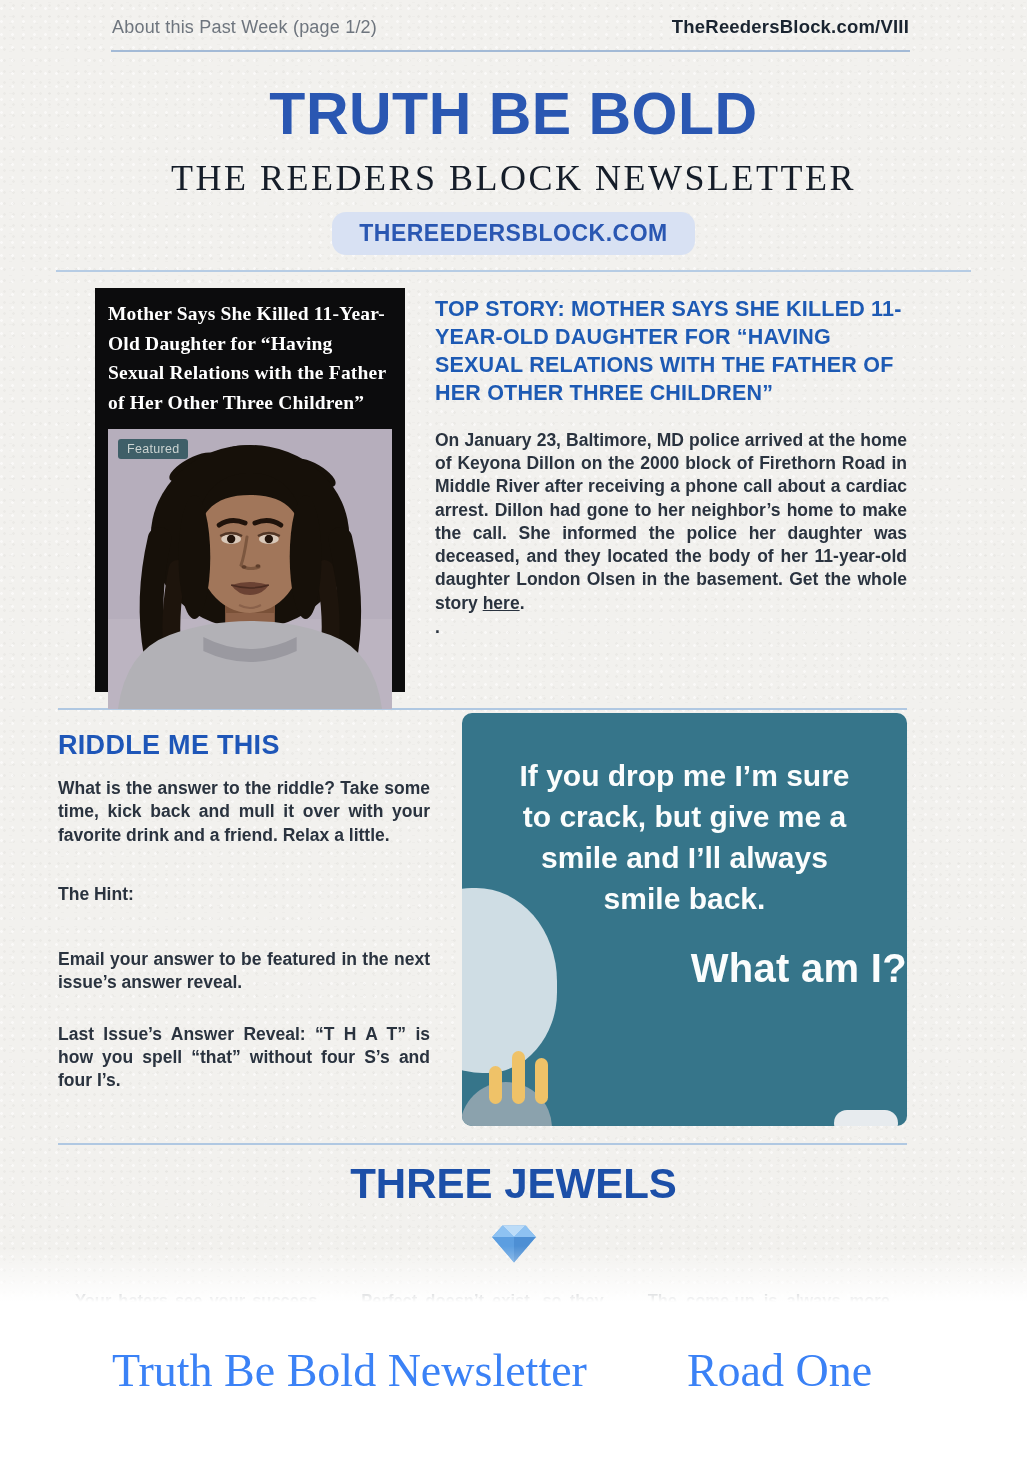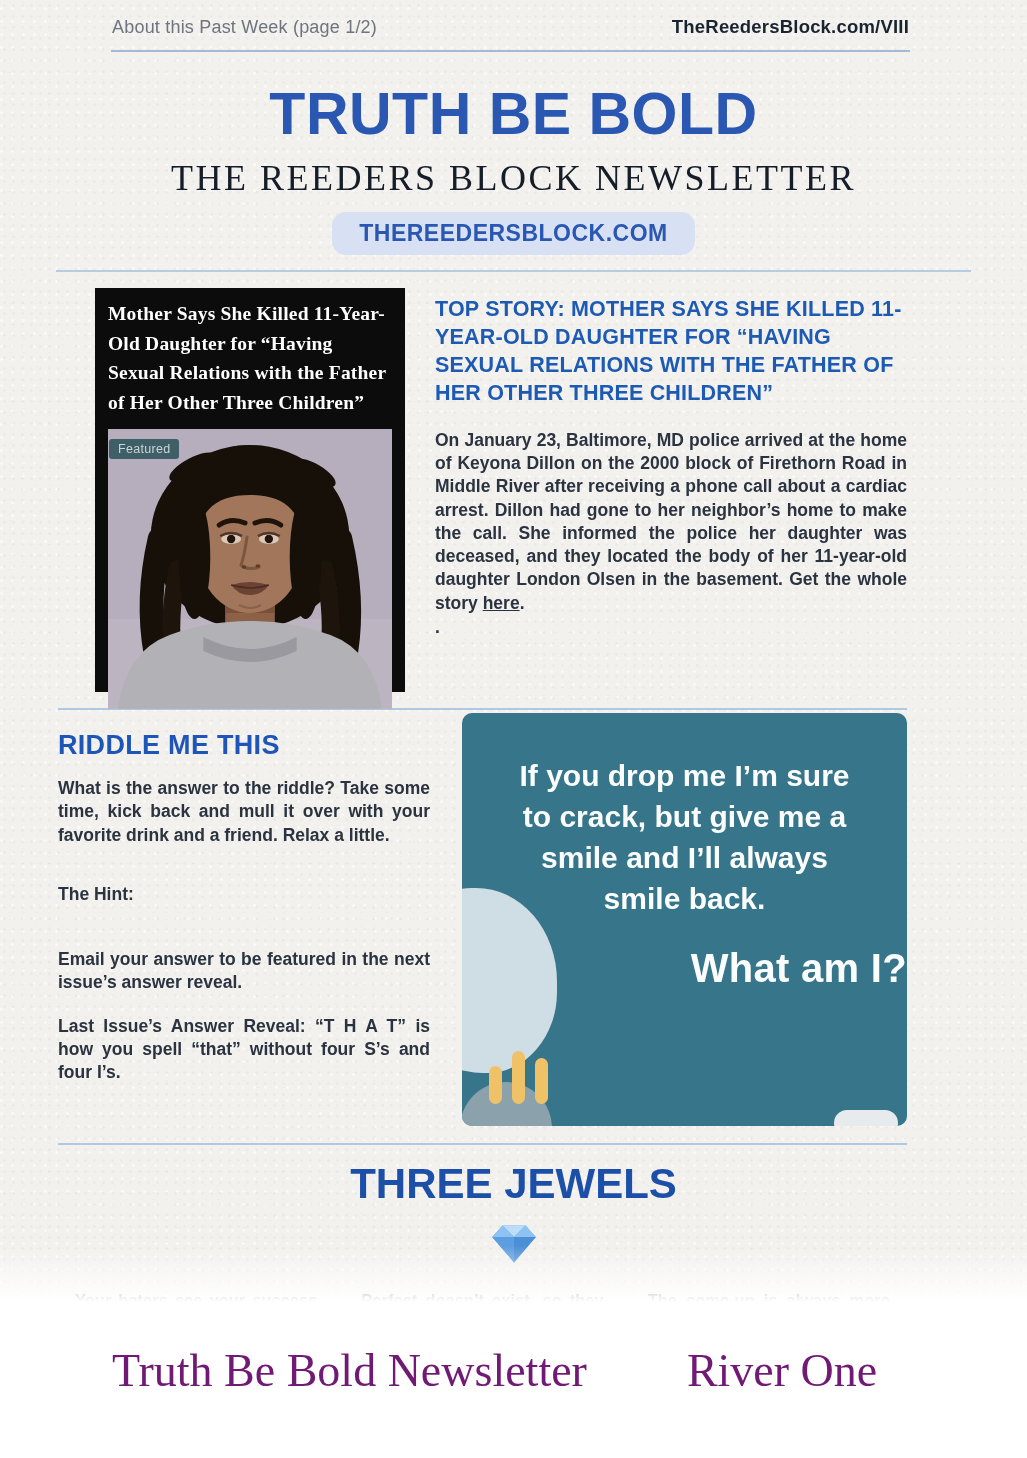--- a/index.html
+++ b/index.html
@@ -35,51 +35,51 @@
   .title { text-align:center; margin-top:28px; font-size:59px; font-weight:800; color:#2a57b2; letter-spacing:0.5px; }
   .subtitle { text-align:center; margin-top:9px; font-family:"Liberation Serif","DejaVu Serif",serif; font-size:36px; font-weight:500; color:#151d29; letter-spacing:2.5px; }
   .badge-wrap { text-align:center; margin-top:13px; }
   .site-badge { display:inline-block; background:#d8e1f3; color:#2a57b2; font-weight:800; font-size:23px; letter-spacing:0.5px; padding:8px 27px; border-radius:14px; cursor:pointer; }
   
   .main { display:grid; grid-template-columns:310px 1fr; column-gap:30px; margin:16px 120px 0 95px; }
   .story-card { background:#0c0c0d; padding:11px 13px 13px; height:404px; }
   .story-card .headline { color:#ffffff; font-family:"Liberation Serif","DejaVu Serif",serif; font-weight:700; font-size:19.5px; line-height:1.52; letter-spacing:0.2px; }
   .photo { position:relative; margin-top:11px; height:280px; background:#b7afbe; overflow:hidden; }
   .photo svg { display:block; width:100%; height:100%; }
-  .featured-badge { position:absolute; top:10px; left:1px; background:#3f5f68; color:#ccd4d2; font-size:12.5px; padding:3px 9px; border-radius:3px; letter-spacing:0.3px; }
+  .featured-badge { position:absolute; top:10px; left:10px; background:#3f5f68; color:#ccd4d2; font-size:12.5px; padding:3px 9px; border-radius:3px; letter-spacing:0.3px; }
   .story-col h2 { margin-top:8px; color:#1d5ab4; font-size:21.5px; font-weight:800; line-height:1.3; letter-spacing:0.2px; }
   .story-col p { margin-top:21px; color:#2a333f; font-weight:700; font-size:17.5px; line-height:1.33; text-align:justify; }
   .story-link { color:#2a333f; text-decoration:underline; cursor:pointer; }
   .stray-period { margin-top:1px !important; text-align:left !important; }
   
   .riddle { display:grid; grid-template-columns:372px 1fr; column-gap:32px; margin:0 120px 0 58px; }
   .riddle-left h3 { margin-top:20px; font-size:27px; color:#1e56b8; font-weight:800; letter-spacing:0.3px; }
   .riddle-left p { font-weight:700; font-size:17.5px; color:#2a333f; line-height:1.33; text-align:justify; }
   .r-intro { margin-top:16px; }
   .r-hint { margin-top:36px; }
   .r-email { margin-top:42px; }
-  .r-last { margin-top:20px; }
+  .r-last { margin-top:28px; }
   .riddle-card { position:relative; overflow:hidden; background:#36758a; height:413px; margin-top:3px; border-radius:10px; color:#fbfdfd; }
   .riddle-card .rtext { margin:42px 48px 0; font-size:30px; font-weight:700; line-height:1.37; text-align:center; }
   .riddle-card .rq { margin-top:27px; text-align:right; font-size:40px; font-weight:700; letter-spacing:0.3px; }
   .decor-blob { position:absolute; width:160px; height:185px; left:-65px; top:175px; background:#cfdde4; border-radius:48% 52% 45% 55%; }
   .decor-circle { position:absolute; width:92px; height:92px; left:-2px; bottom:-48px; background:#8ba2ad; border-radius:50%; }
   .decor-bars { position:absolute; left:27px; bottom:22px; display:flex; align-items:flex-end; gap:10px; }
   .decor-bars i { display:block; width:13px; background:#efc268; border-radius:7px; }
   .decor-bars i:nth-child(1){ height:38px; }
   .decor-bars i:nth-child(2){ height:53px; }
   .decor-bars i:nth-child(3){ height:46px; }
   .decor-tab { position:absolute; width:64px; height:26px; right:9px; bottom:-10px; background:#e7ebee; border-radius:13px; }
   
   .jewels-head { display:flex; justify-content:center; align-items:center; gap:15px; margin-top:15px;flex-direction:column; }
   .jewels-head .t { font-size:42px; font-weight:800; color:#1c4fa8; letter-spacing:0px; }
   .jewels { display:grid; grid-template-columns:repeat(3,1fr); column-gap:44px; margin:24px 137px 0 75px; }
   .jewels p { font-size:16.5px; font-weight:600; color:#2a333d; line-height:1.38; text-align:justify; }
   
-  .footer { display:flex; align-items:baseline; padding-left:112px; margin-top:42px; color:#701a75; font-family:"Liberation Serif","DejaVu Serif",serif; font-size:46px; }
+  .footer { display:flex; align-items:baseline; padding-left:112px; margin-top:42px; color:#3b82f6; font-family:"Liberation Serif","DejaVu Serif",serif; font-size:46px; }
   .footer .page { margin-left:100px; }
 </style>
 </head>
 <body>
 
 <div class="paper">
 
   <div class="header-row">
     <span class="header-left">About this Past Week (page 1/2)</span>
     <span class="header-right">TheReedersBlock.com/VIII</span>
@@ -185,14 +185,14 @@
   <div class="jewels">
     <p>Your haters see your success in you before you do, and that’s where the hate comes from.</p>
     <p>Perfect doesn’t exist, so they will always find a chink in your armor to to talk about.</p>
     <p>The come-up is always more exciting than the view from the top.</p>
   </div>
 
 </div>
 
 <div class="footer">
   <span>Truth Be Bold Newsletter</span>
-  <span class="page">River One</span>
+  <span class="page">Road One</span>
 </div>
 
 </body></html>

